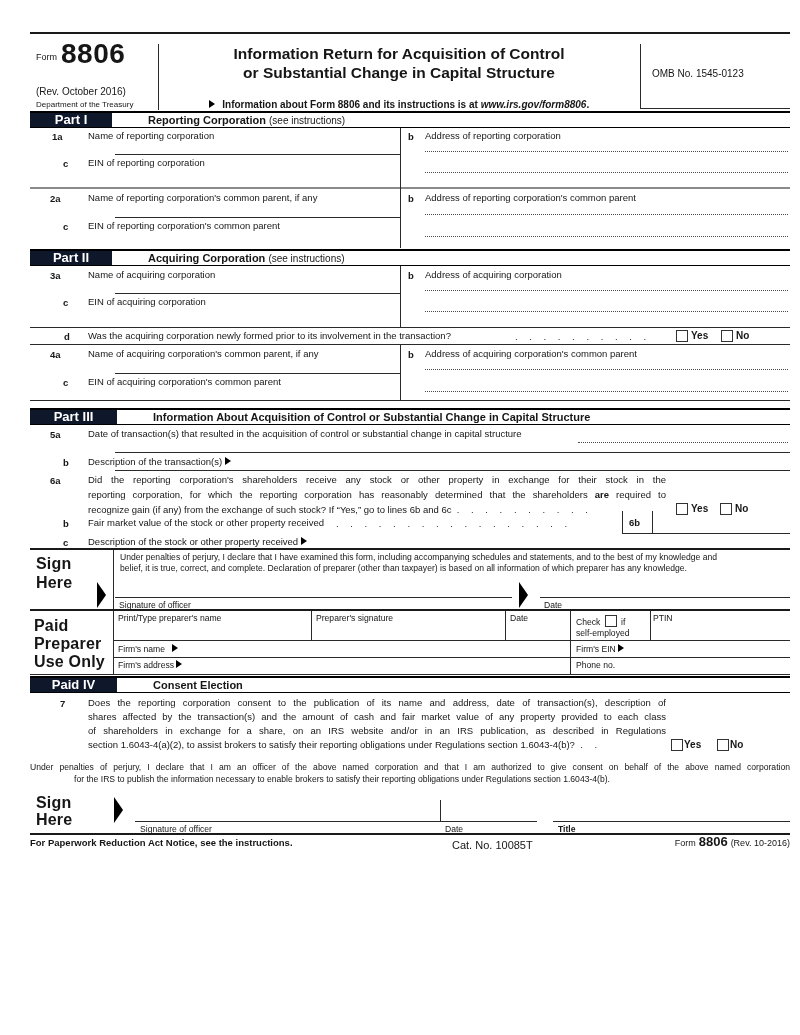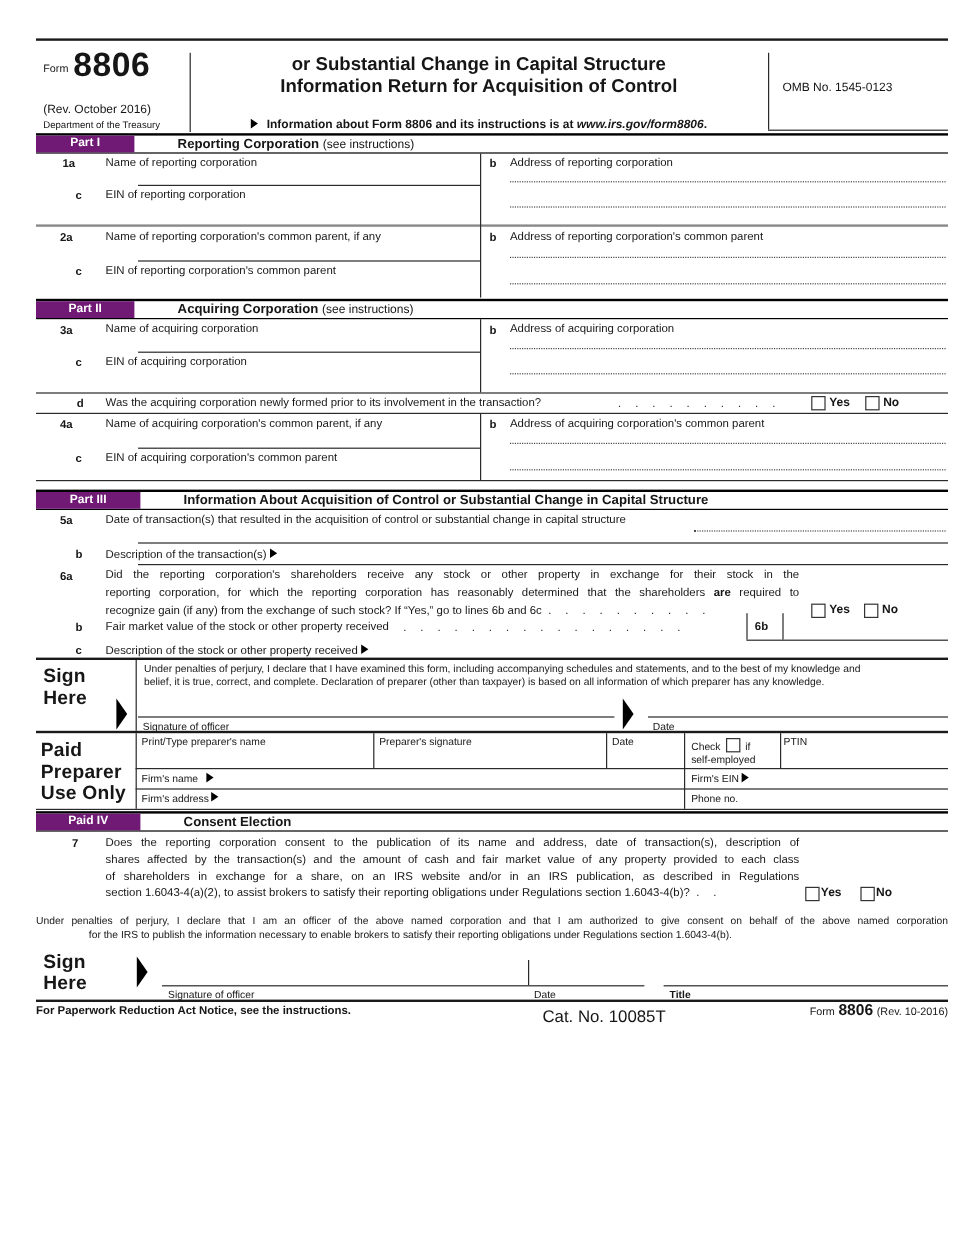--- a/index.html
+++ b/index.html
@@ -13,21 +13,21 @@
   .num { font-weight:700; font-size:9.5px; }
   .hline  { height:0; border-top:1px solid #2a2a2a; }
   .hline2 { height:0; border-top:2px solid #1a1a1a; }
   .grayline { height:0; border-top:2px solid #8a8a8a; }
   .dottedline { height:0; border-top:1.5px dotted #4a4a4a; }
   .vline { width:0; border-left:1px solid #2a2a2a; }
   .cbx { width:10px; height:10px; border:1.2px solid #333; background:#fff; }
   .cblbl { font-weight:700; font-size:10px; }
   .partbar { box-sizing:border-box; border-top:2px solid #000; border-bottom:1.5px solid #000;
              height:17px; display:flex; align-items:stretch; background:#fff; }
-  .partbox { background:#701a75; color:#fff; font-weight:700; font-size:10px;
+  .partbox { background:#0f172a; color:#fff; font-weight:700; font-size:13px;
              width:82px; text-align:center; line-height:14px; }
   .partheading { font-weight:700; font-size:11px; line-height:14px; margin-left:36px; white-space:nowrap; }
   .note { font-weight:400; font-size:10px; }
   .leaders { font-size:9.5px; letter-spacing:1px; word-spacing:7px; white-space:nowrap; color:#222; }
   .just { text-align:justify; text-align-last:justify; }
   .tri { display:inline-block; width:0; height:0; border-left:6px solid #000;
          border-top:4px solid transparent; border-bottom:4px solid transparent; }
   .bigtri { width:0; height:0; border-left:9px solid #000;
             border-top:13px solid transparent; border-bottom:13px solid transparent; }
   .signword { font-weight:700; font-size:16px; letter-spacing:0.2px; }
@@ -50,22 +50,22 @@
     <div style="font-size:10px; margin-top:20px;">(Rev. October 2016)</div>
     <div class="fine" style="margin-top:3px;">Department of the Treasury</div>
     <div class="fine">Internal Revenue Service</div>
   </div>
 
   <div class="abs vline" style="left:158px; top:44px; height:66px;"></div>
   <div class="abs vline" style="left:640px; top:44px; height:64px;"></div>
   <div class="abs hline" style="left:640px; top:108px; width:150px;"></div>
 
   <div class="abs" style="left:160px; top:44px; width:478px; text-align:center;">
+    <div class="hdr-title">Information Return for Acquisition of Control</div>
     <div class="hdr-title">or Substantial Change in Capital Structure</div>
-    <div class="hdr-title">Information Return for Acquisition of Control</div>
   </div>
 
   <div class="abs" style="left:160px; top:94px; width:478px; text-align:center;">
     <span class="tri" style="vertical-align:middle; margin-right:3px;"></span>
     <span class="hdr-info">Information about Form 8806 and its instructions is at </span><span class="hdr-info" style="font-style:italic;">www.irs.gov/form8806</span><span class="hdr-info">.</span>
   </div>
 
   <div class="abs" style="left:652px; top:68px; font-size:10px;">OMB No. 1545-0123</div>
 
   <div class="abs partbar" style="left:30px; top:111px; width:760px;">
@@ -235,20 +235,20 @@
   <div class="abs bigtri" style="left:114px; top:797px;"></div>
   <div class="abs hline" style="left:135px; top:821px; width:402px;"></div>
   <div class="abs vline" style="left:440px; top:800px; height:21px;"></div>
   <span class="abs sm" style="left:140px; top:824px;">Signature of officer</span>
   <span class="abs sm" style="left:445px; top:824px;">Date</span>
   <div class="abs hline" style="left:553px; top:821px; width:237px;"></div>
   <span class="abs sm" style="left:558px; top:824px;font-weight:bold;">Title</span>
 
   <div class="abs hline2" style="left:30px; top:833px; width:760px;"></div>
   <span class="abs" style="left:30px; top:837px; font-size:9.5px; font-weight:700;">For Paperwork Reduction Act Notice, see the instructions.</span>
-  <span class="abs" style="left:452px; top:839px; font-size:14px;">Cat. No. 10085T</span>
+  <span class="abs" style="left:452px; top:839px; font-size:11px;">Cat. No. 10085T</span>
   <div class="abs" style="left:620px; top:834px; width:170px; display:flex; justify-content:flex-end; align-items:baseline; gap:3px;">
     <span style="font-size:9px;">Form</span>
     <span style="font-size:13px; font-weight:700;">8806</span>
     <span style="font-size:9px;">(Rev. 10-2016)</span>
   </div>
 
 </div>
 
 </body></html>

